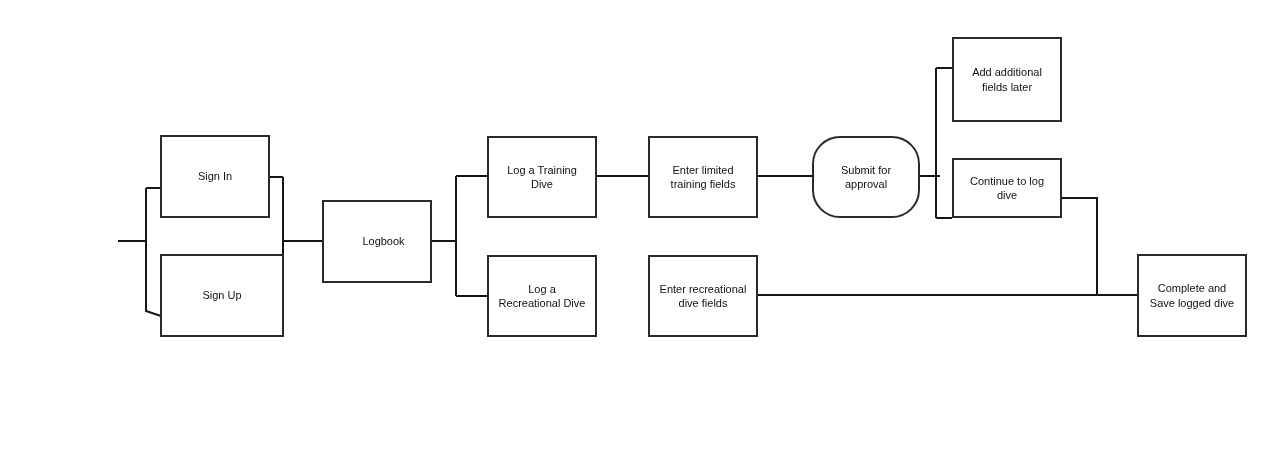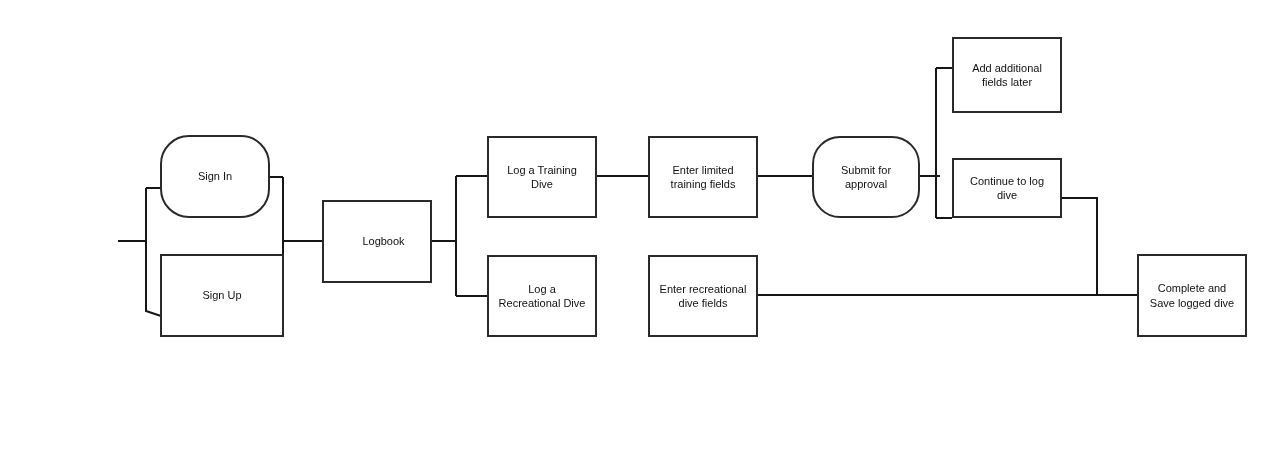--- a/index.html
+++ b/index.html
@@ -30,29 +30,29 @@
     align-items: center;
     justify-content: center;
     text-align: center;
     font-size: 11px;
     line-height: 1.3;
     color: #111111;
     padding: 2px 9px;
   }
   
   #n-padi        { left:   9px; top: 200px; width: 110px; height: 83px; }
-  #n-signin      { left: 160px; top: 135px; width: 110px; height: 83px; border-radius: 29px; }
+  #n-signin      { left: 160px; top: 135px; width: 110px; height: 83px; }
   #n-signup      { left: 160px; top: 254px; width: 124px; height: 83px; }
   #n-logbook     { left: 322px; top: 200px; width: 110px; height: 83px; padding-left: 22px; }
   #n-training    { left: 487px; top: 136px; width: 110px; height: 82px; }
   #n-recdive     { left: 487px; top: 255px; width: 110px; height: 82px; }
   #n-limited     { left: 648px; top: 136px; width: 110px; height: 82px; }
   #n-recfields   { left: 648px; top: 255px; width: 110px; height: 82px; }
   #n-submit      { left: 812px; top: 136px; width: 108px; height: 82px; border-radius: 28px; }
-  #n-addfields   { left: 952px; top:  37px; width: 110px; height: 76px; }
+  #n-addfields   { left: 952px; top:  37px; width: 110px; height: 85px; }
   #n-continue    { left: 952px; top: 158px; width: 110px; height: 60px; }
   #n-complete    { left:1137px; top: 254px; width: 110px; height: 83px; }
 </style>
 </head>
 <body>
 
 <div id="canvas">
 
   <svg id="edges" viewBox="0 0 1271 476" xmlns="http://www.w3.org/2000/svg">
     <path d="M118,241 H146"></path>

